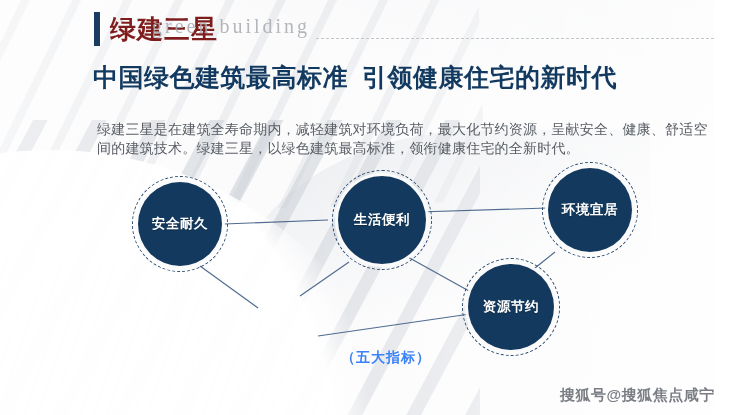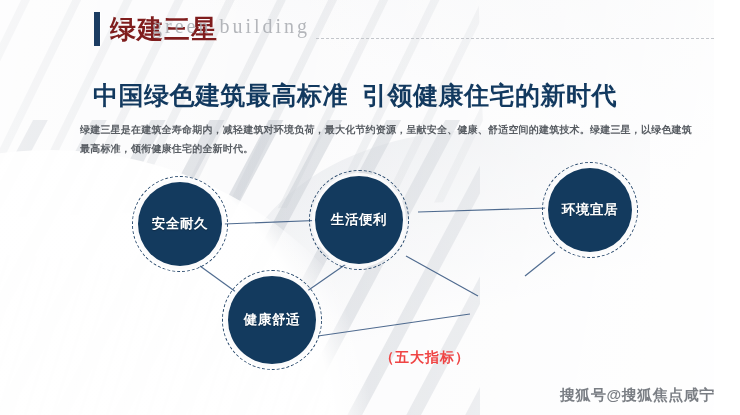--- a/index.html
+++ b/index.html
@@ -79,61 +79,59 @@
     font-size:20px;color:#a8abb0;
     letter-spacing:3px;white-space:nowrap;opacity:.85;
   }
   .hdr-dash{
     position:absolute;left:316px;top:38px;width:398px;height:0;
     border-top:1px dashed #c3c6cb;
   }
 
   
   .headline{
-    position:absolute;left:93px;top:80px;
+    position:absolute;left:93px;top:62px;
     font-size:25px;font-weight:bold;color:#12395f;
     letter-spacing:.5px;white-space:nowrap;
     line-height:30px;
   }
   .headline .gap{display:inline-block;width:14px;}
   .paragraph{
-    position:absolute;left:80px;top:120px;width:620px;
-    font-size:10px;color:#585d63;line-height:19px;
+    position:absolute;left:97px;top:120px;width:620px;
+    font-size:14px;color:#585d63;line-height:19px;
     letter-spacing:.2px;
-    font-weight:bold;
   }
 
   
   .diagram{position:absolute;left:0;top:168px;width:727px;height:205px;}
   .edges{position:absolute;left:0;top:0;width:727px;height:205px;}
   .node{
     position:absolute;border-radius:50%;
     background:#133a5e;
     display:flex;align-items:center;justify-content:center;
     color:#fff;font-weight:bold;font-size:13.5px;letter-spacing:.6px;
     box-shadow:0 0 0 3px rgba(251,251,252,.95), 0 0 0 4px rgba(251,251,252,.0);
     text-shadow:0 1px 1px rgba(0,0,0,.25);
   }
   .node::after{
     content:"";position:absolute;inset:-6px;border-radius:50%;
     border:1.6px dashed #2a4a6d;
   }
   .node .lbl{position:relative;z-index:2;white-space:nowrap;}
 
   .n-safe   {left:138px;top:14px;  width:84px;height:84px;justify-content:center;}
-  .n-life   {left:315px;top:8px;   width:88px;height:88px;}
+  .n-life   {left:338px;top:8px;   width:88px;height:88px;}
   .n-env    {left:548px;top:0px;   width:84px;height:84px;align-items:center;}
   .n-health {left:228px;top:108px; width:88px;height:88px;}
   .n-res    {left:468px;top:96px;  width:86px;height:86px;}
 
   .indicator{
     position:absolute;left:341px;top:181px;
-    font-size:14px;font-weight:bold;color:#ef4444;letter-spacing:1px;
+    font-size:14px;font-weight:bold;color:#3b82f6;letter-spacing:1px;
     white-space:nowrap;
-    margin-left:39px;
   }
 
   
   .standard-note{
     position:absolute;left:500px;top:359px;
     font-size:8.5px;color:#3c5f81;letter-spacing:.2px;white-space:nowrap;
   }
   .scoring{
     position:absolute;left:115px;top:381px;
     font-size:9px;color:#3a3f45;white-space:nowrap;letter-spacing:.1px;
@@ -194,22 +192,22 @@
 
     <div class="node n-safe">
       <span class="lbl">安全耐久</span>
     </div>
     <div class="node n-life">
       <span class="lbl">生活便利</span>
     </div>
     <div class="node n-env">
       <span class="lbl">环境宜居</span>
     </div>
-    <div class="node n-health">
-      <span class="lbl">健康舒适</span>
+    <div class="node n-res">
+      <span class="lbl">资源节约</span>
     </div>
 
     <div class="indicator">（五大指标）</div>
   </div>
 
 
 
   <div class="watermark">搜狐号@搜狐焦点咸宁站</div>
 
   <div class="right-white"></div>

